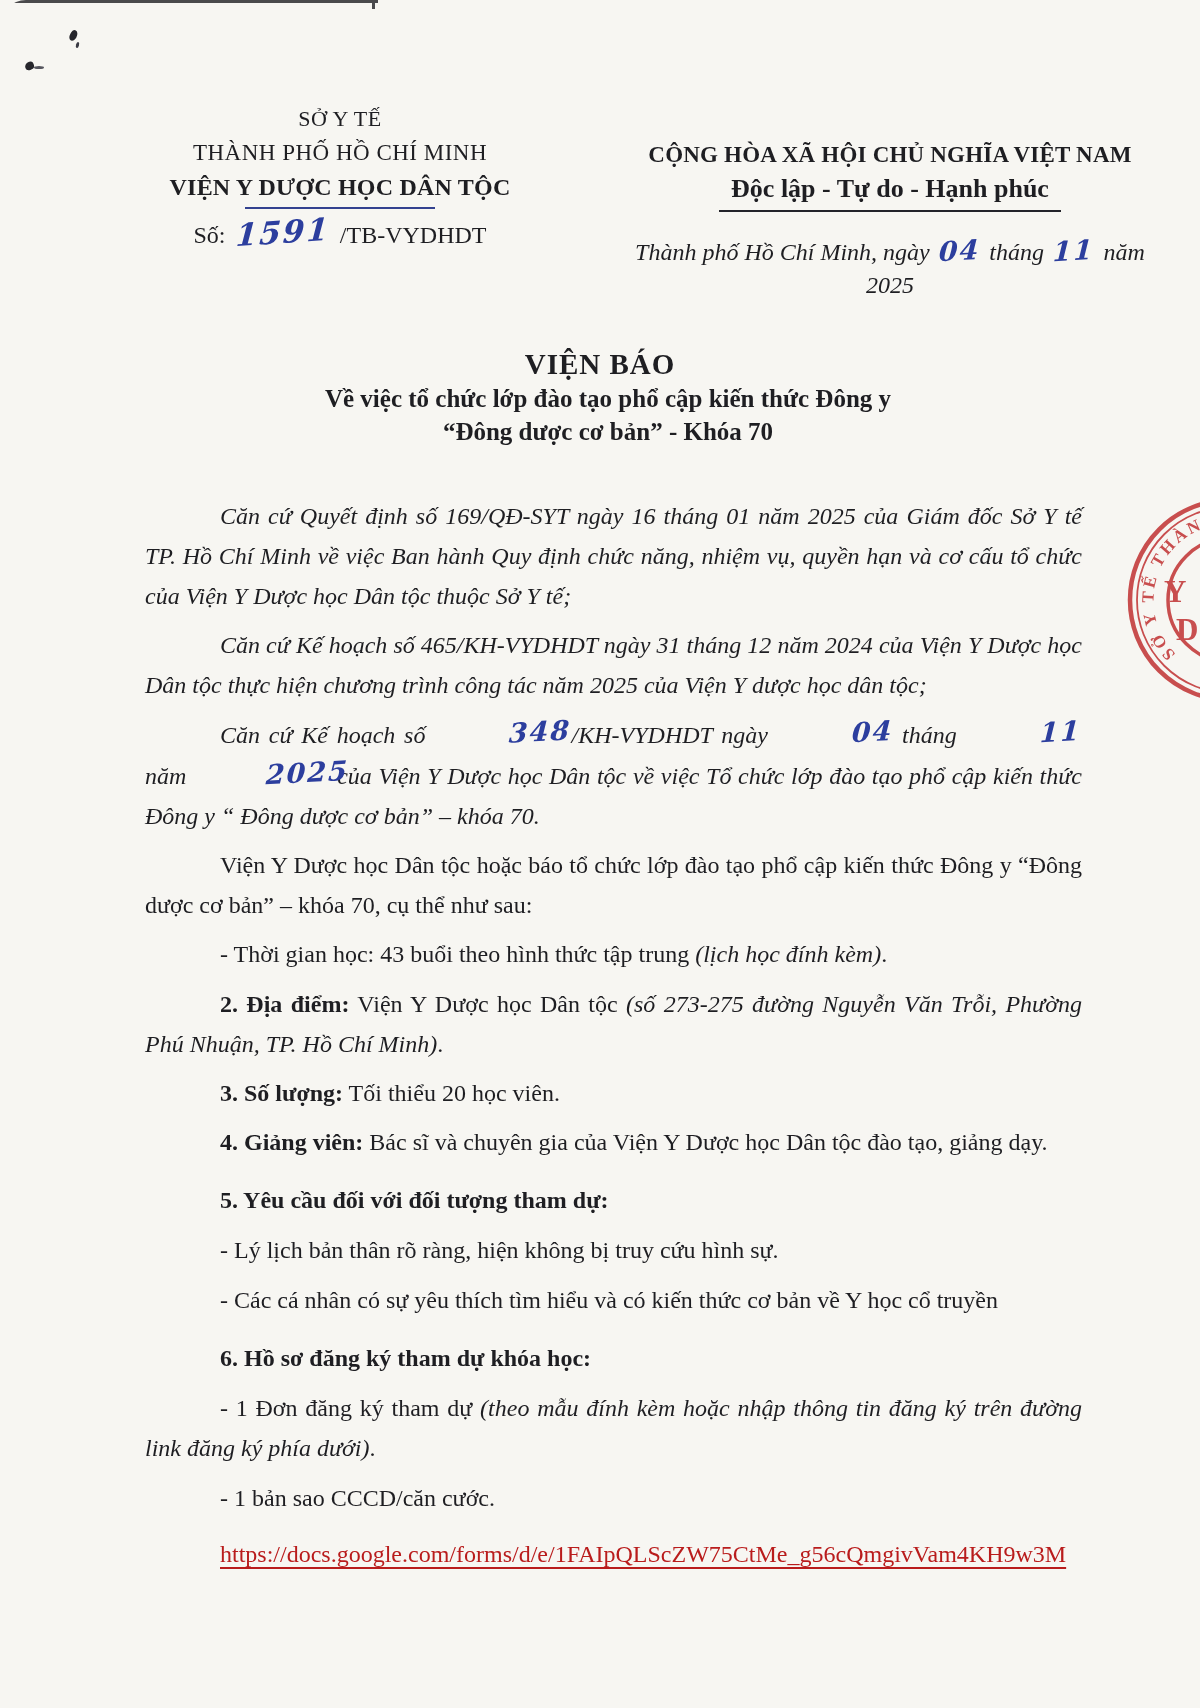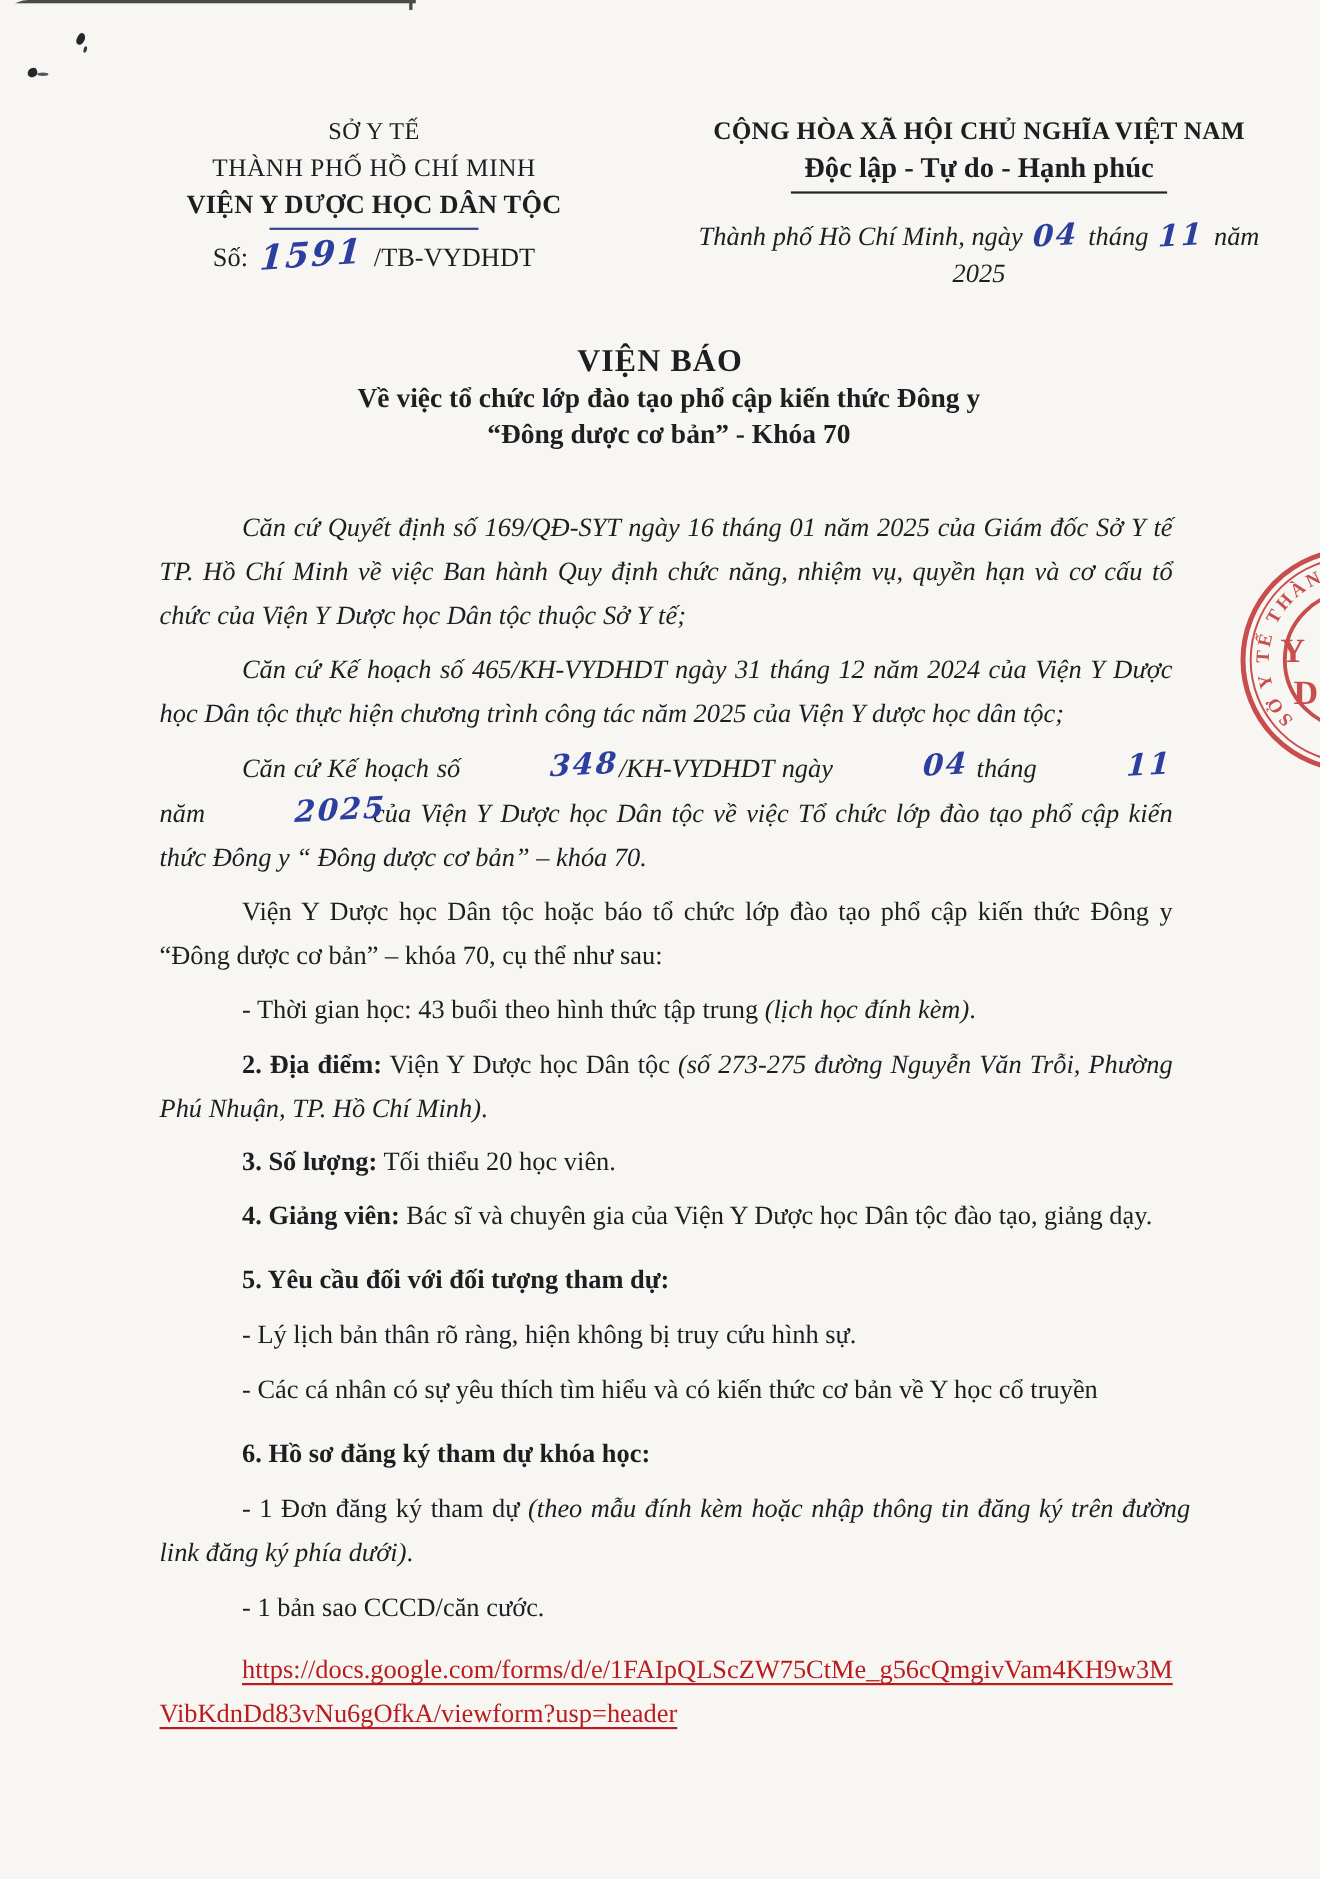--- a/index.html
+++ b/index.html
@@ -23,21 +23,21 @@
 
   
   .header{display:flex;padding:102px 40px 0 60px;}
   .hdr-left{width:560px;text-align:center;line-height:34px;}
   .hdr-left .l1{font-size:22px;letter-spacing:.5px;}
   .hdr-left .l2{font-size:23px;letter-spacing:.5px;}
   .hdr-left .l3{font-size:24px;font-weight:bold;letter-spacing:.2px;}
   .rule-left{width:190px;height:0;border-top:2.5px solid #33418f;margin:3px auto 6px auto;}
   .so-line{font-size:24px;margin-top:2px;}
   .hdr-right{flex:1;text-align:center;line-height:33px;}
-  .hdr-right .n1{font-size:23px;font-weight:bold;letter-spacing:.2px;}
+  .hdr-right .n1{font-size:23px;font-weight:bold;letter-spacing:.2px;margin-top:36px;}
   .motto{display:inline-block;font-size:26px;font-weight:bold;border-bottom:2.5px solid #23232a;padding:0 12px 5px 12px;margin-top:1px;}
   .date-line{font-style:italic;font-size:24px;margin-top:22px;}
 
   
   .hw{
     font-family:"DejaVu Serif",serif;
     font-style:italic;font-weight:bold;
     color:#2c3e9e;
     display:inline-block;
     letter-spacing:2px;
@@ -47,21 +47,21 @@
   .hw-p3{font-size:27px;transform:rotate(-3deg) skewX(-6deg);}
   .hw-year-overlap{margin-right:-12px;margin-left:-2px;}
 
   
   .title-block{text-align:center;margin-top:44px;line-height:33px;}
   .title-main{font-size:29px;font-weight:bold;letter-spacing:1px;line-height:36px;}
   .title-sub{font-size:25px;font-weight:bold;margin-left:16px;}
 
   
   .body-text{margin:48px 118px 0 145px;font-size:24px;line-height:40px;}
-  .para{margin:0 16px 9px 0;text-indent:75px;text-align:justify;}
+  .para{margin:0 0 9px 0;text-indent:75px;text-align:justify;}
   .para.italic{font-style:italic;}
   .sec-head{margin:18px 0 10px 0;text-indent:75px;font-weight:bold;}
   .bullet{margin:0 0 10px 0;text-indent:75px;text-align:justify;}
   .inline-italic{font-style:italic;}
   .link-para{margin:16px 0 0 0;text-indent:75px;word-break:break-all;text-align:left;}
   .link-para a{color:#b91c1c;text-decoration:underline;text-underline-offset:5px;}
 
   
   .stamp{position:absolute;left:1118px;top:468px;width:182px;height:266px;opacity:.93;}
 </style>

